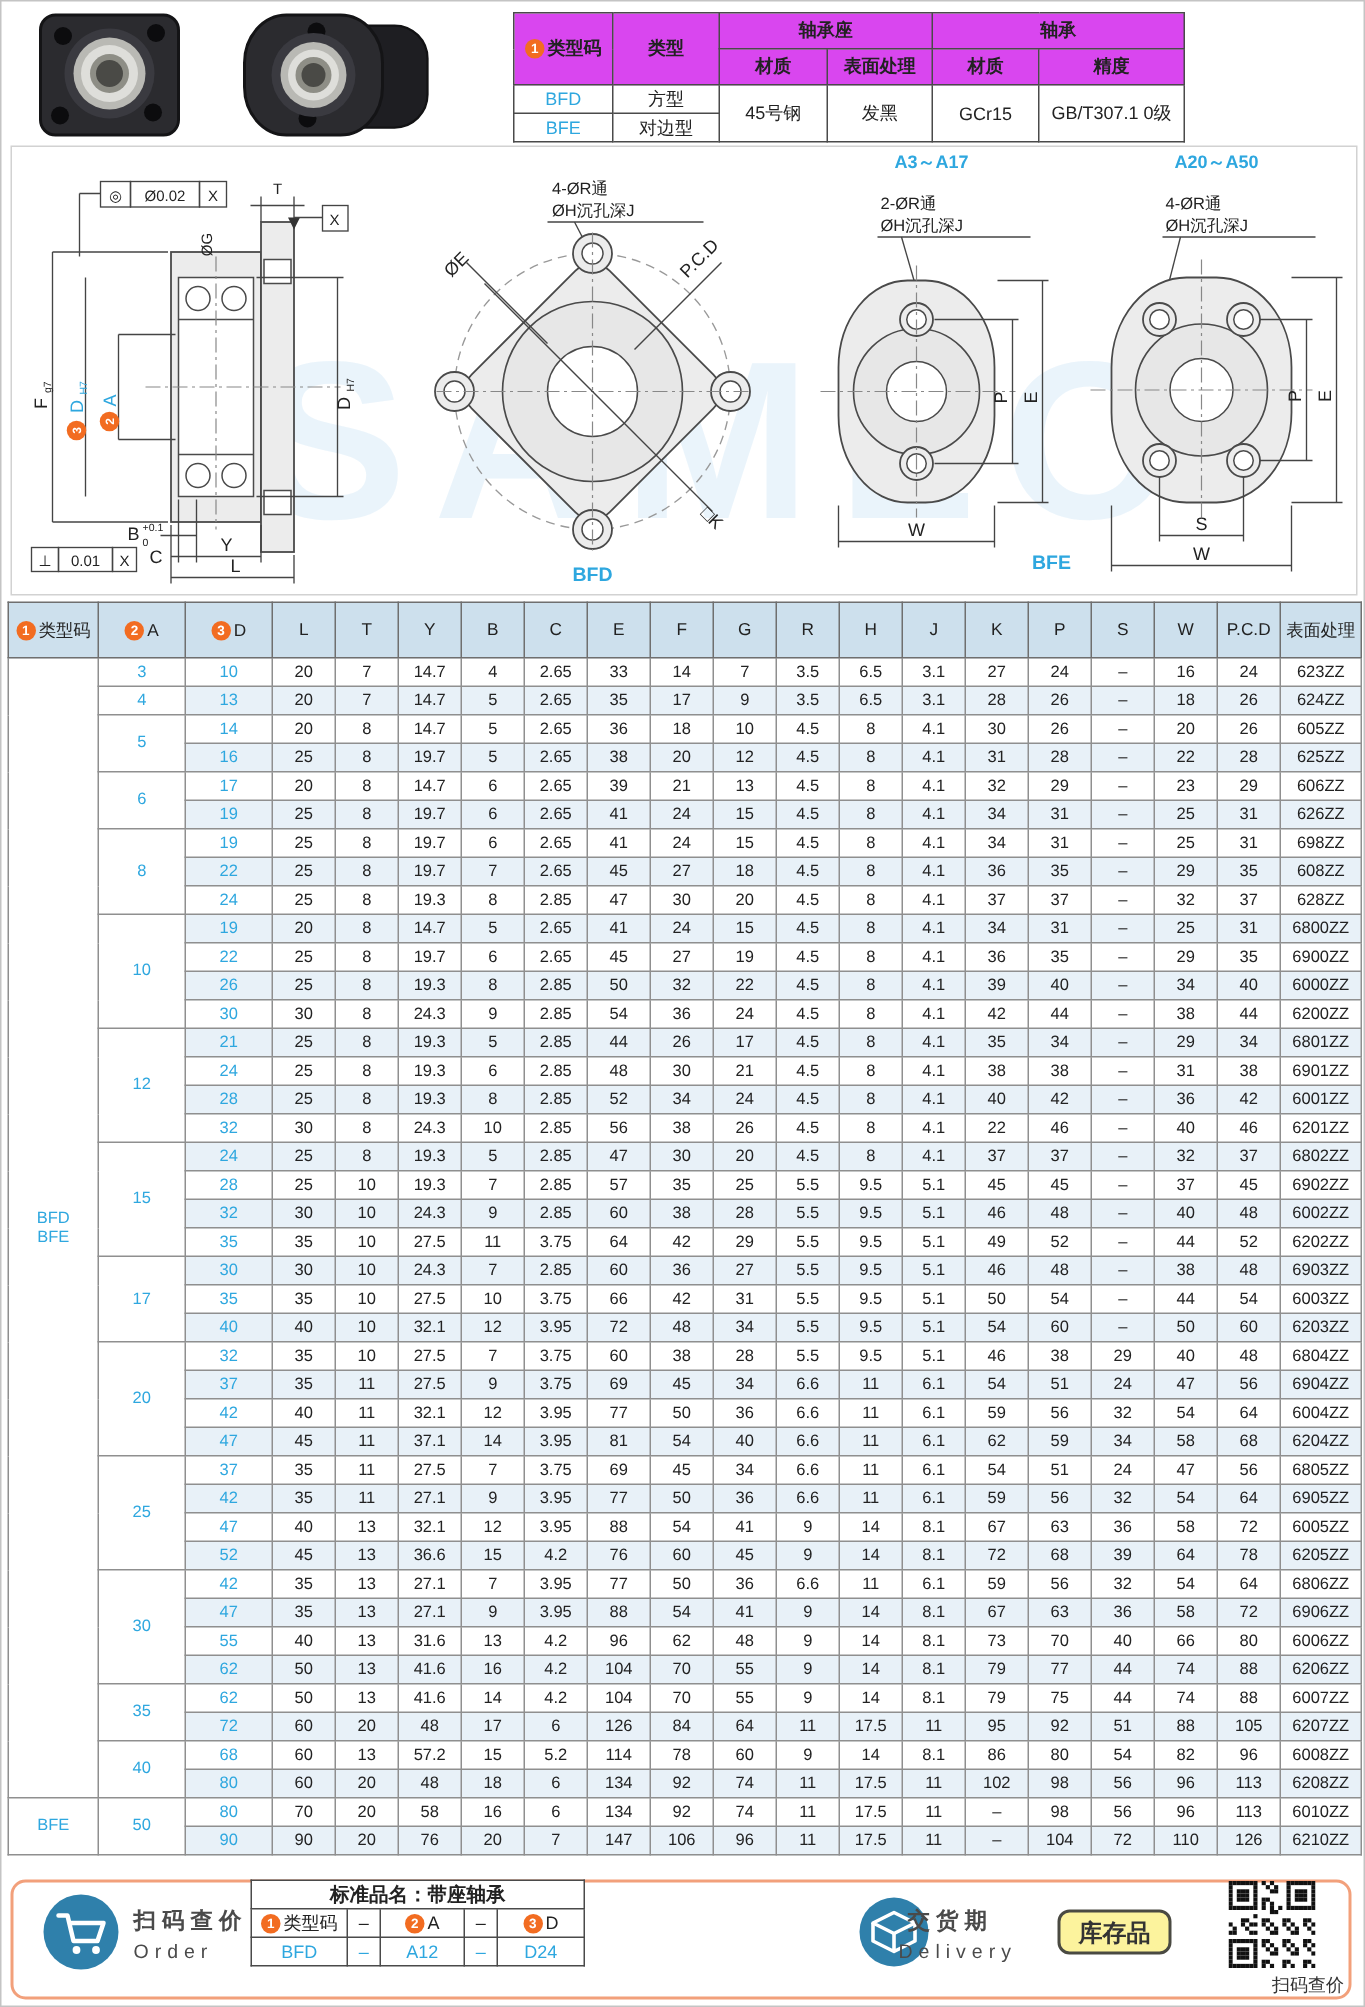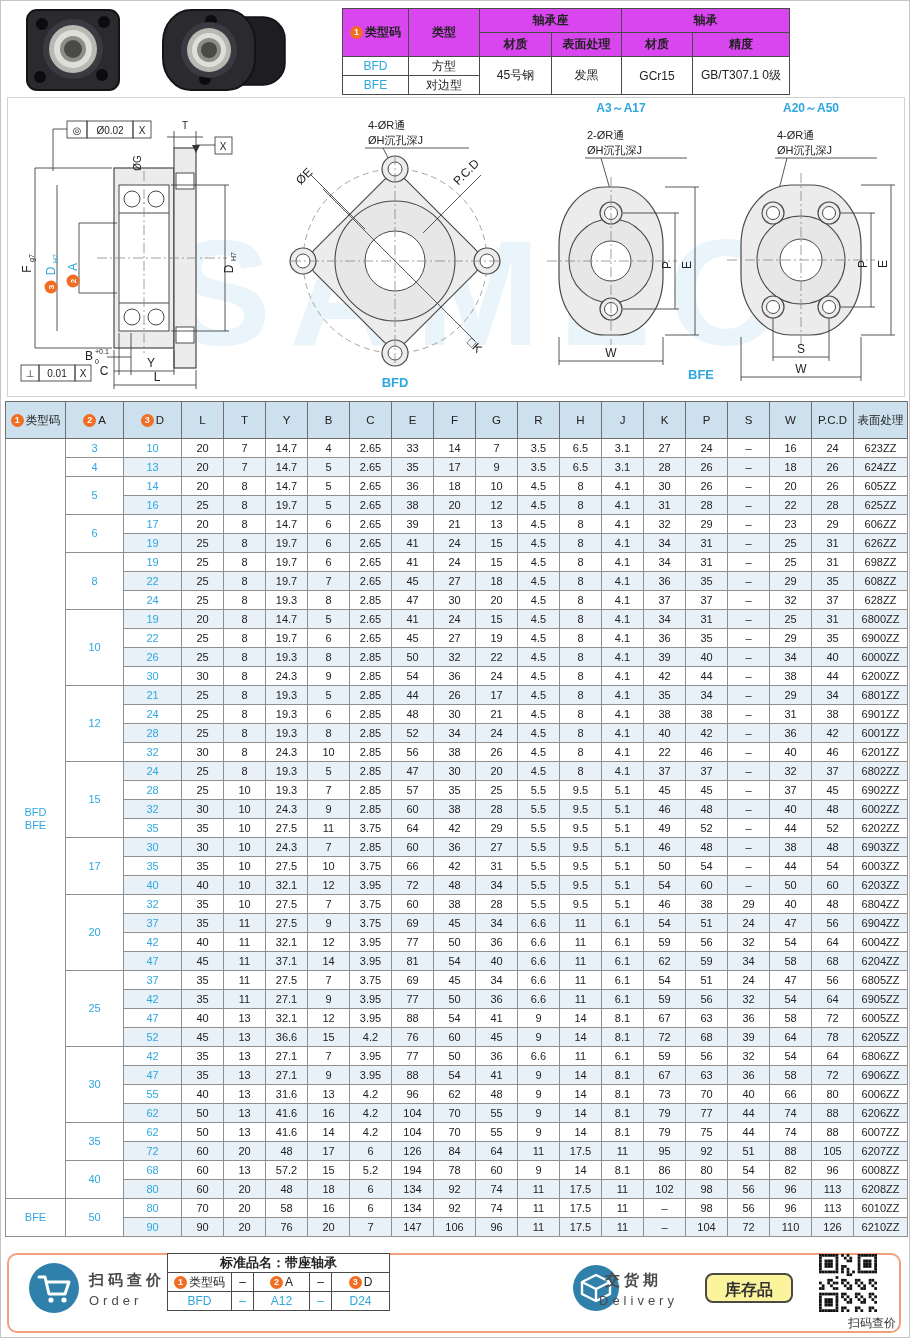--- a/index.html
+++ b/index.html
@@ -51,21 +51,21 @@
   
   .footer-box{position:absolute;left:6px;top:1252px;width:894px;height:80px;box-sizing:border-box;
               border:2px solid #f2a07b;border-radius:10px;z-index:2;background:#fff;}
   .circle-icon{position:absolute;border-radius:50%;background:#2f80ab;z-index:3;}
   .f-cn{position:absolute;font-size:15px;font-weight:bold;color:#4a4a4a;letter-spacing:4px;z-index:3;}
   .f-en{position:absolute;font-size:13px;color:#4a4a4a;letter-spacing:4px;z-index:3;}
   table.order{position:absolute;left:166px;top:1252px;border-collapse:collapse;table-layout:fixed;
               font-size:12px;text-align:center;z-index:3;}
   table.order th,table.order td{border:1px solid #4a4a4a;height:18px;padding:0;background:#fff;}
   table.order th{font-weight:bold;font-size:13px;}
-  .pill{position:absolute;left:704px;top:1272px;width:88px;height:30px;line-height:30px;
+  .pill{position:absolute;left:704px;top:1272px;width:76px;height:30px;line-height:30px;
         background:#fcf39d;border:2px solid #4a4a42;border-radius:8px;text-align:center;
         font-size:16px;font-weight:bold;color:#333;box-sizing:border-box;z-index:3;}
   .qr{position:absolute;left:818px;top:1253px;z-index:3;}
   .qr-cap{position:absolute;left:830px;top:1314px;width:82px;text-align:center;font-size:12px;
           color:#333;z-index:3;}
 </style>
 </head>
 <body>
 
 <div class="page">
@@ -1182,21 +1182,21 @@
           <td>6207ZZ</td>
         </tr>
         <tr>
           <td rowspan="2" class="a-cell">40</td>
           <td class="d-cell">68</td>
           <td>60</td>
           <td>13</td>
           <td>57.2</td>
           <td>15</td>
           <td>5.2</td>
-          <td>194</td>
+          <td>114</td>
           <td>78</td>
           <td>60</td>
           <td>9</td>
           <td>14</td>
           <td>8.1</td>
           <td>86</td>
           <td>80</td>
           <td>54</td>
           <td>82</td>
           <td>96</td>

